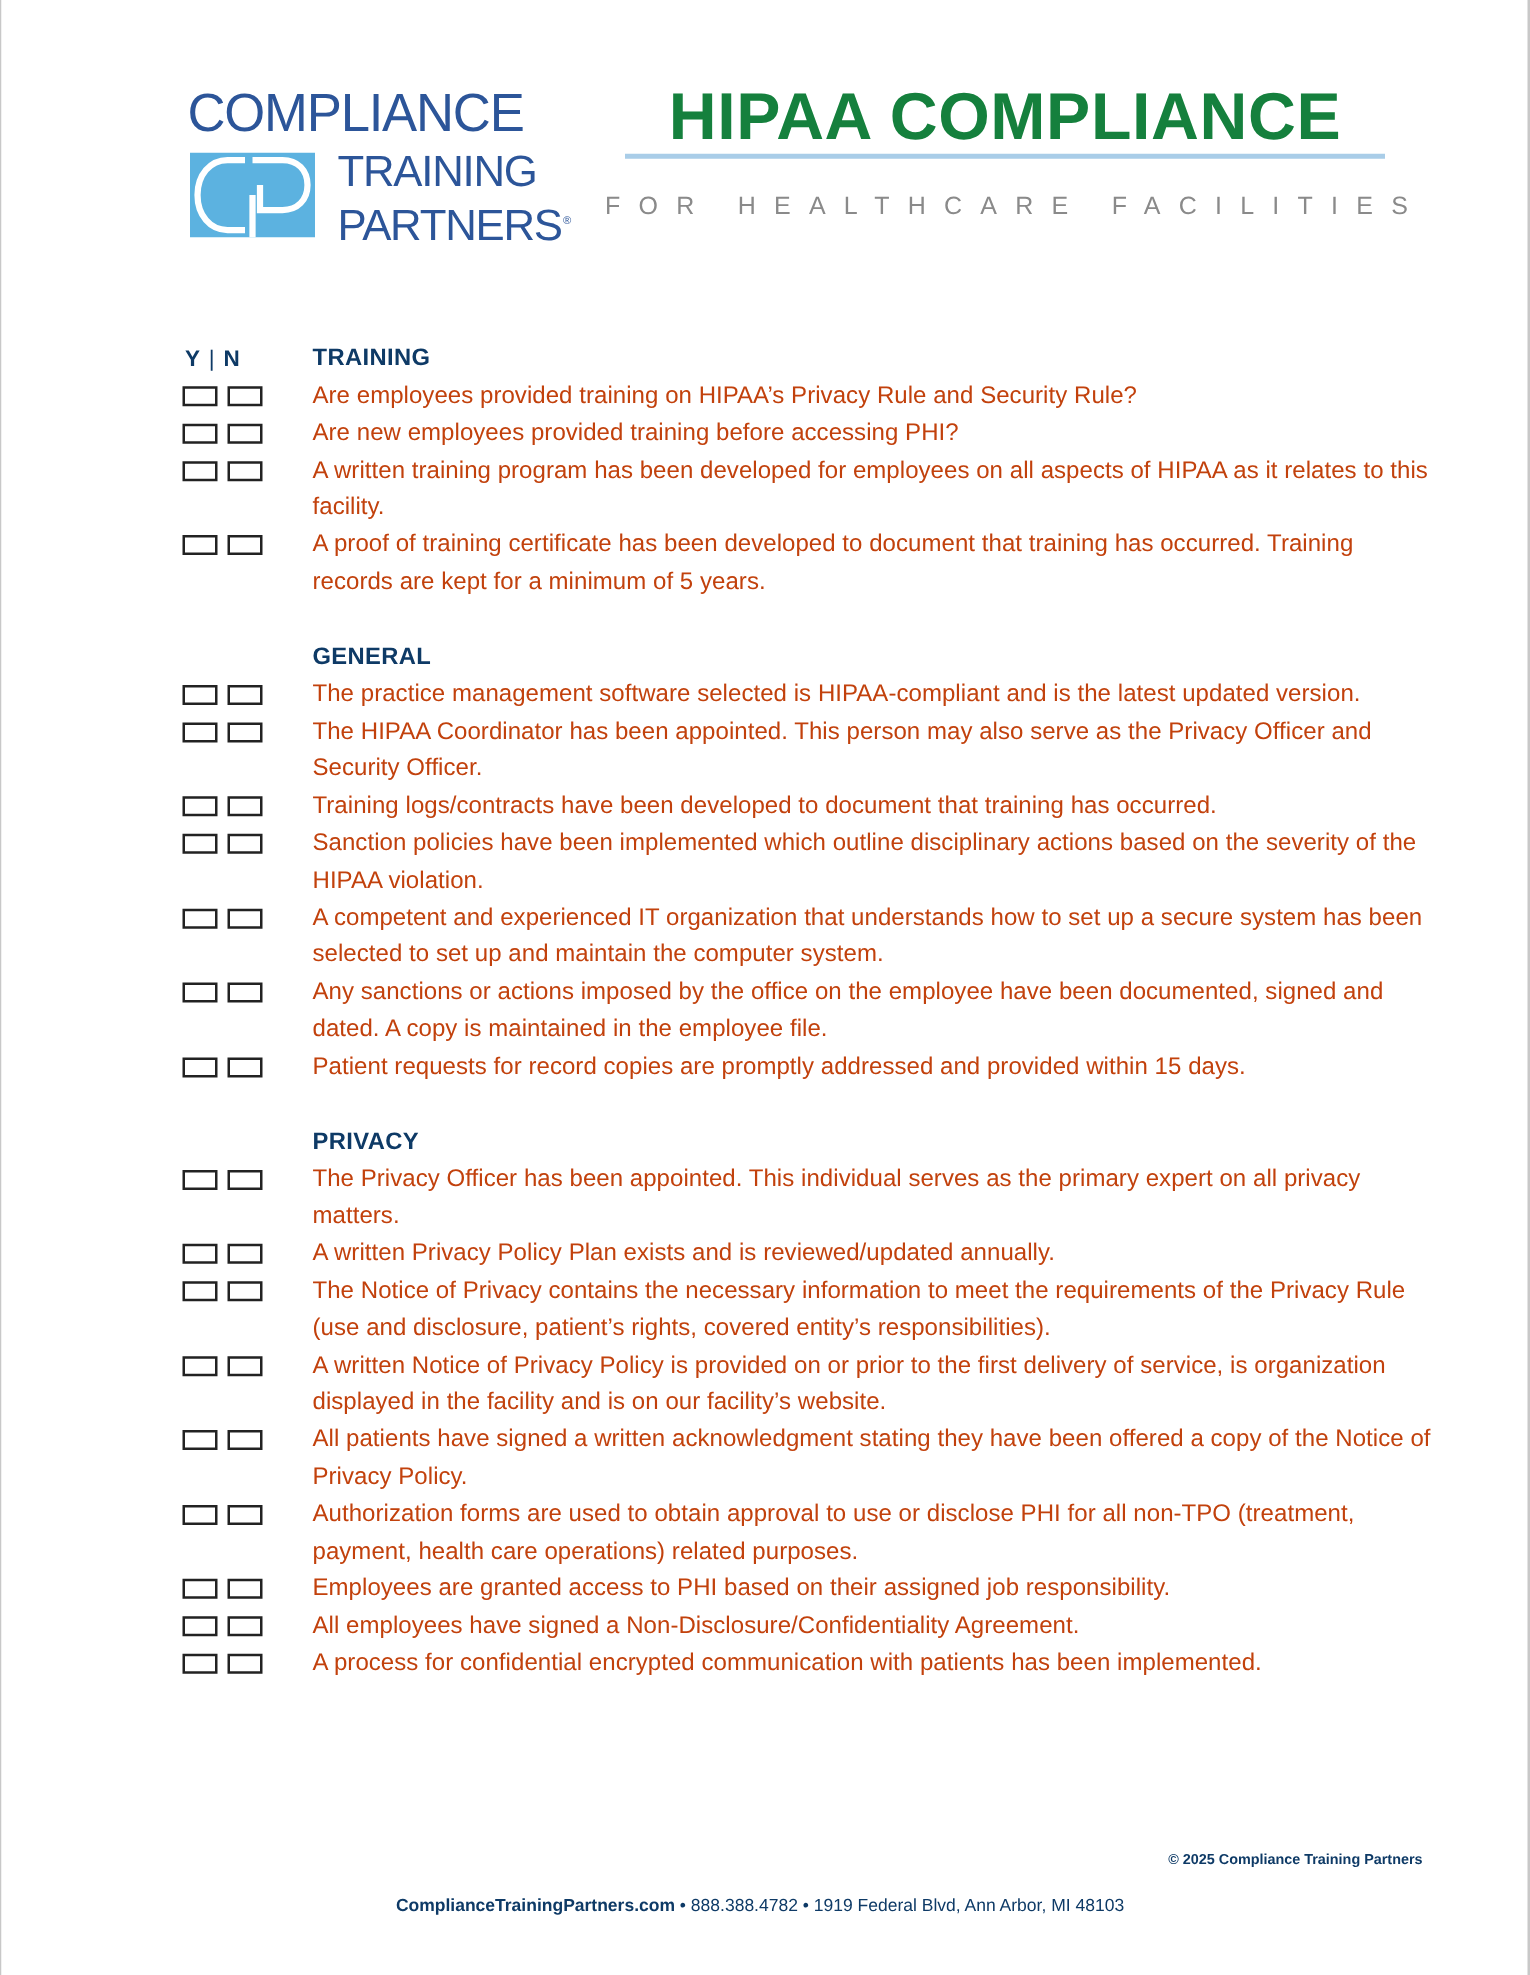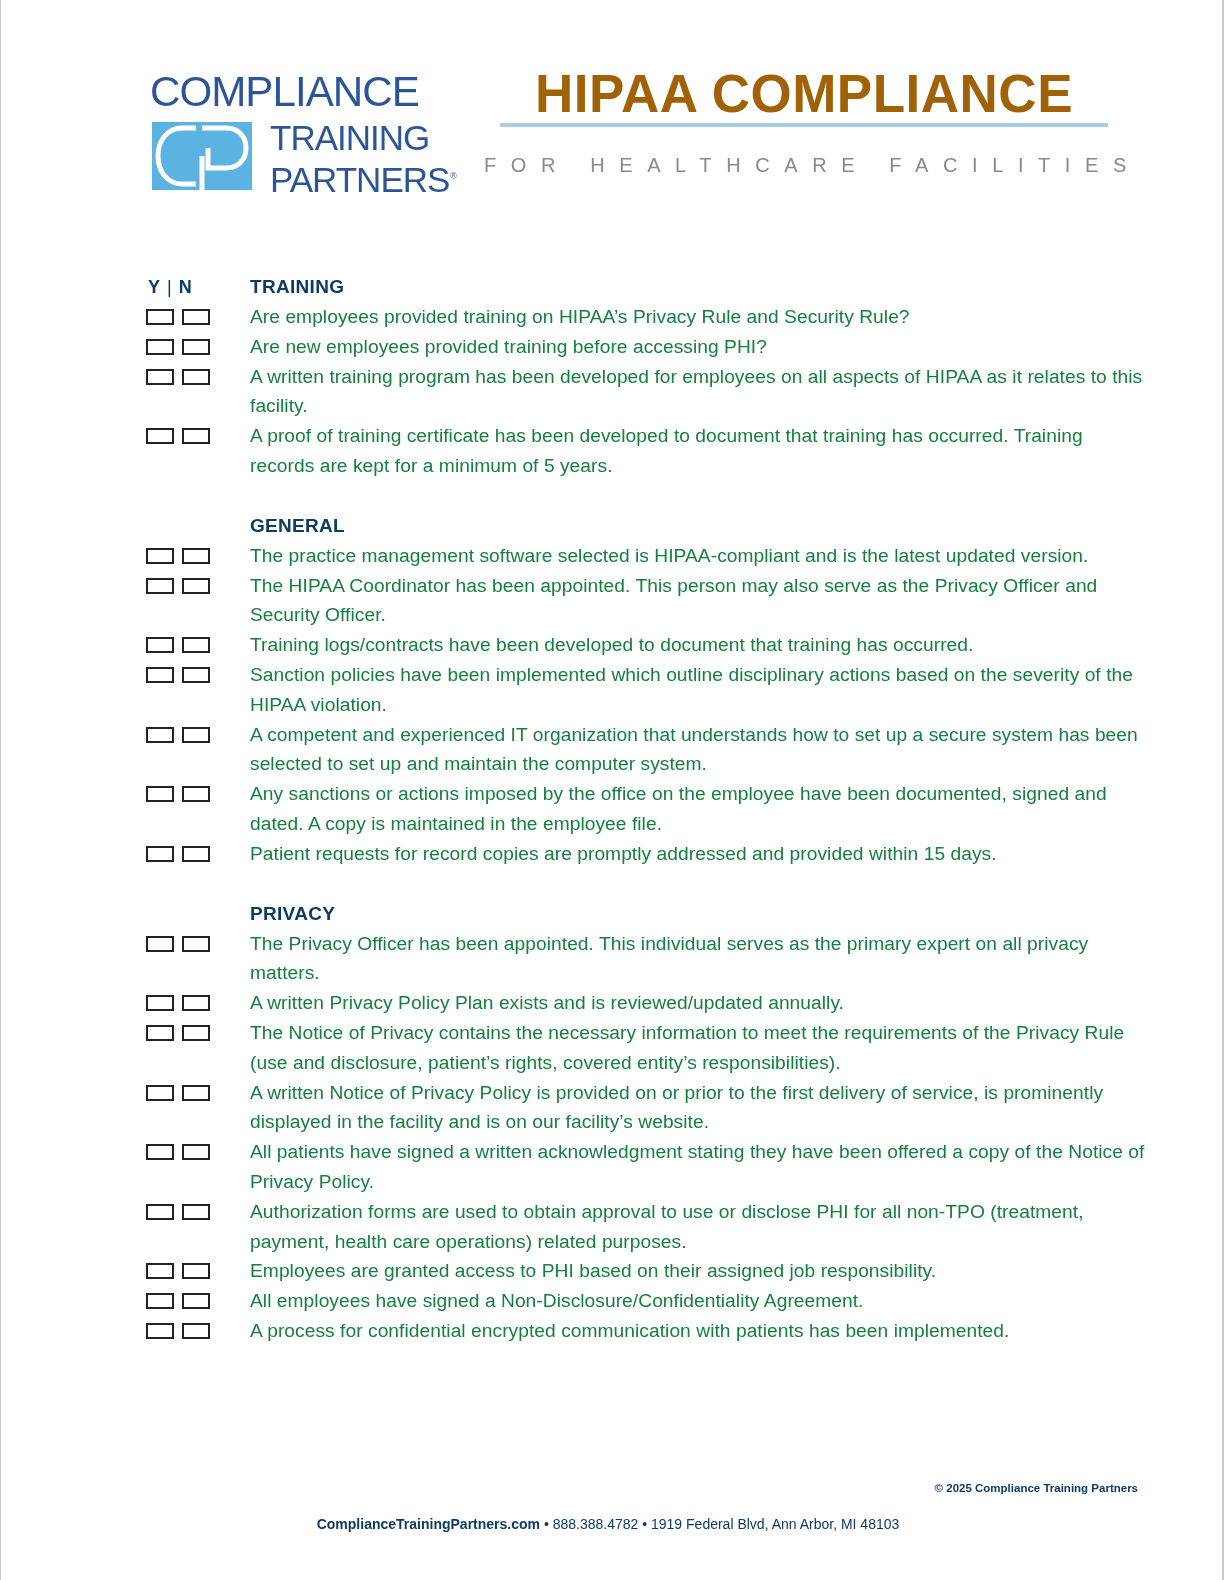--- a/index.html
+++ b/index.html
@@ -22,21 +22,21 @@
     position: absolute; left: 120px; font-size: 35px; color: #2c5599; letter-spacing: -1px;
     line-height: 36px; white-space: nowrap;
   }
   .logo-line2 { top: 52px; }
   .logo-line3 { top: 90px; }
   .reg { font-size: 9px; vertical-align: super; margin-left: 1px; }
 
   
   .title {
     position: absolute; left: 500px; top: 62px; width: 608px; text-align: center;
-    font-size: 53px; font-weight: 700; color: #a16207; letter-spacing: 0.5px; line-height: 64px;
+    font-size: 53px; font-weight: 700; color: #15803d; letter-spacing: 0.5px; line-height: 64px;
   }
   .title-rule { position: absolute; left: 500px; top: 123px; width: 608px; height: 4px; background: #a9cde8; }
   .subtitle {
     position: absolute; left: 484px; top: 150px; width: 650px;
     font-size: 20px; color: #8a8a8a; letter-spacing: 14.6px; white-space: nowrap; line-height: 30px;
   }
 
   
   .yn-header {
     position: absolute; left: 148px; top: 277px; font-size: 18px; font-weight: 700; color: #0e3a66;
@@ -51,21 +51,21 @@
   }
   .item { position: relative; display: flex; }
   .boxes { width: 250px; position: relative; flex: none; }
   .box {
     position: absolute; top: 7px; width: 26px; height: 14px; border: 2px solid #222;
     box-sizing: border-box; background: #fff; cursor: pointer;
   }
   .box.y { left: 146px; width: 28px; height: 16px; }
   .box.n { left: 182px; width: 28px; height: 16px; }
   .item-text {
-    width: 895px; font-size: 19.2px; line-height: 29.8px; color: #15803d; letter-spacing: 0.05px;
+    width: 895px; font-size: 19.2px; line-height: 29.8px; color: #c2410c; letter-spacing: 0.05px;
   }
 
   
   .copyright {
     position: absolute; right: 86px; top: 1482px; font-size: 11.5px; font-weight: 700; color: #0e3a66;
   }
   .footer {
     position: absolute; left: 0; width: 1216px; top: 1516px; text-align: center;
     font-size: 14px; color: #0e3a66; white-space: nowrap;
   }
@@ -203,21 +203,21 @@
           <div class="box y"></div>
           <div class="box n"></div>
         </div>
         <div class="item-text">The Notice of Privacy contains the necessary information to meet the requirements of the Privacy Rule (use and disclosure, patient’s rights, covered entity’s responsibilities).</div>
       </div>
       <div class="item">
         <div class="boxes">
           <div class="box y"></div>
           <div class="box n"></div>
         </div>
-        <div class="item-text">A written Notice of Privacy Policy is provided on or prior to the first delivery of service, is prominently displayed in the facility and is on our facility’s website.</div>
+        <div class="item-text">A written Notice of Privacy Policy is provided on or prior to the first delivery of service, is organization displayed in the facility and is on our facility’s website.</div>
       </div>
       <div class="item">
         <div class="boxes">
           <div class="box y"></div>
           <div class="box n"></div>
         </div>
         <div class="item-text">All patients have signed a written acknowledgment stating they have been offered a copy of the Notice of Privacy Policy.</div>
       </div>
       <div class="item">
         <div class="boxes">

